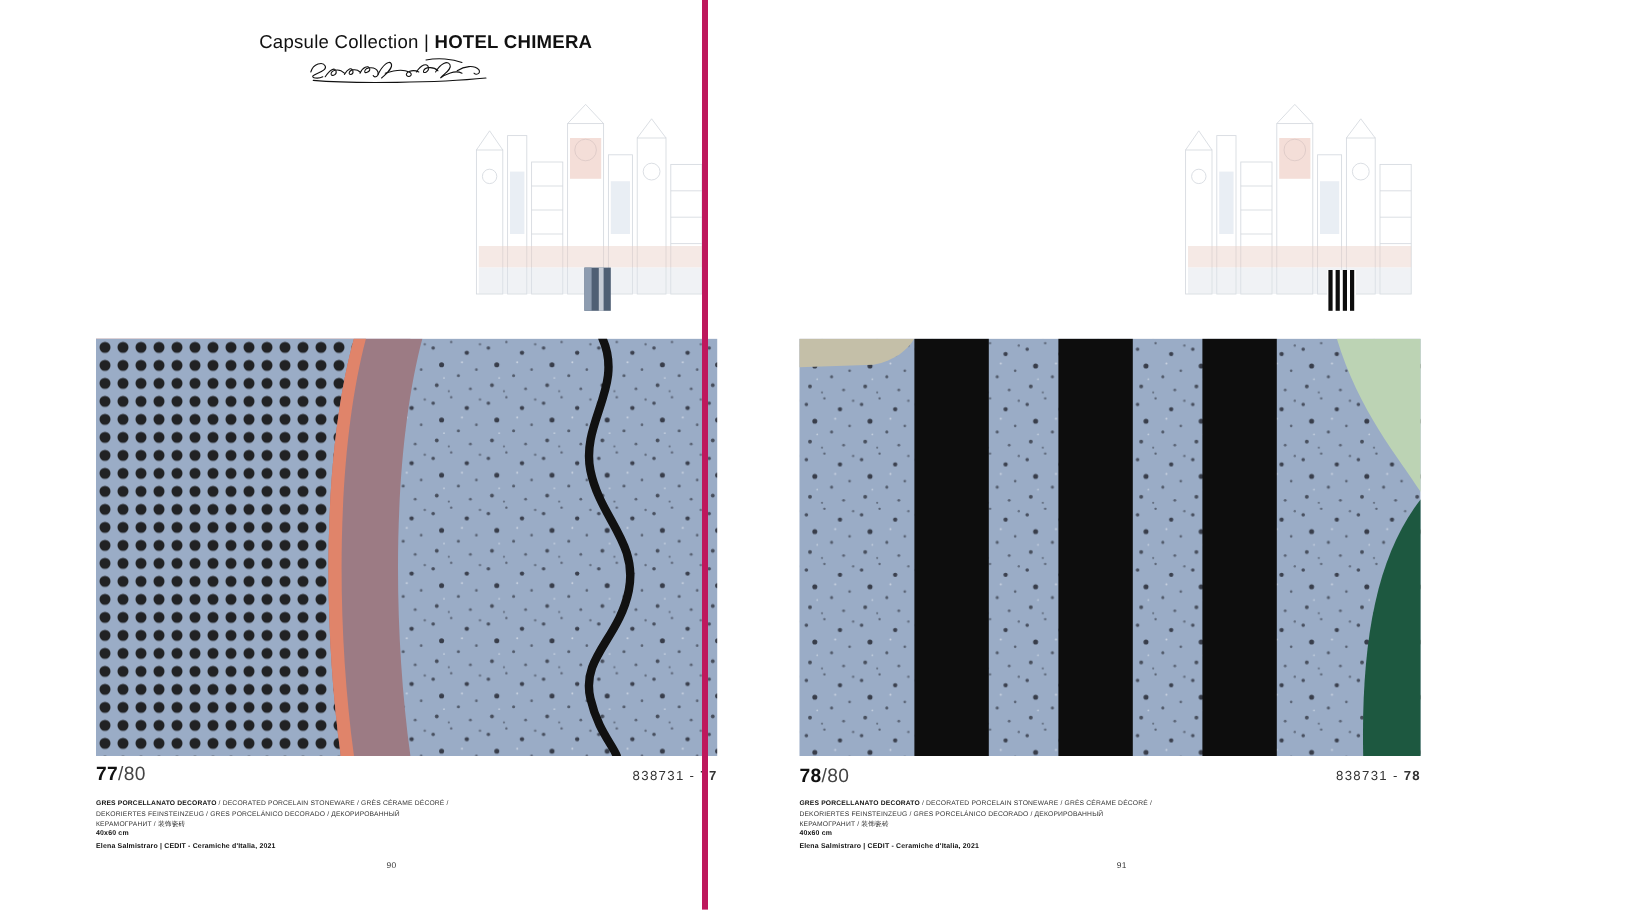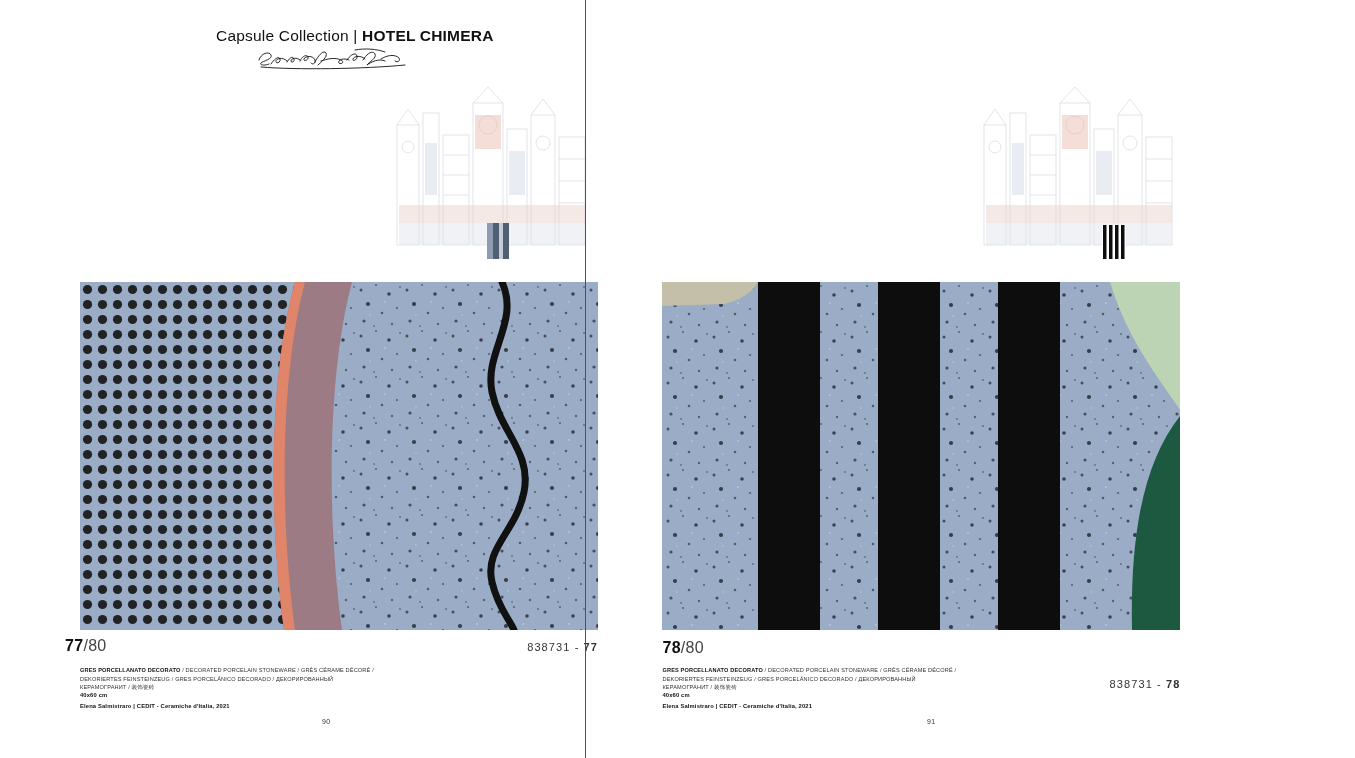--- a/index.html
+++ b/index.html
@@ -6,21 +6,21 @@
   body{
     width:1355px;height:758px;
     background:#ffffff;
     font-family:"Liberation Sans", sans-serif;
     color:#1a1a1a;
     overflow:hidden;
     position:relative;
   }
   .spread{display:flex;width:1170px;height:758px;}
   .page{position:relative;width:677.5px;height:758px;box-sizing:border-box;}
-  .page-right{border-left:1px solid #be185d;}
+  .page-right{border-left:5px solid #be185d;}
 
   
   .hdr-left{position:absolute;left:216px;top:27px;font-size:15.5px;letter-spacing:.2px;color:#111;}
   .hdr-left .bold{font-weight:bold;}
   .signature{position:absolute;left:255px;top:48px;width:165px;height:22px;}
 
   
   .thumb{position:absolute;width:208px;height:178px;overflow:hidden;background:#ffffff;}
   .thumb-l{left:389px;top:85px;}
   .thumb-r{left:1068px;top:85px;}
@@ -134,21 +134,21 @@
         <path d="M0 0 L215 0 C190 90, 188 230, 204 348 L0 348 Z" fill="#9aacc6"></path>
         <rect x="0" y="0" width="215" height="348" fill="url(#dotsL)" opacity=".95" clip-path="none"></rect>
         <path d="M215 0 C190 90, 188 230, 204 348 L262 348 C246 230, 248 90, 272 0 Z" fill="#9c7b84"></path>
         <path d="M215 0 C190 90, 188 230, 204 348 L215 348 C199 230, 201 90, 225 0 Z" fill="#e0846a"></path>
         <g fill="none" stroke="#111111" stroke-width="7" stroke-linecap="round">
           <path d="M422 0 C440 40, 404 70, 412 110 C420 150, 452 170, 444 210 C436 250, 404 266, 412 300 C418 326, 430 338, 434 348"></path>
         </g>
       </svg>
     </div>
 
-    <div class="cap-num" style="left:65px;top:637px;">
+    <div class="cap-num" style="left:80px;top:637px;">
       <span class="n">77</span><span class="tot">/80</span>
     </div>
 
     <div class="cap-code" style="left:398px;top:641px;width:200px;">
       <span>838731 - </span><span class="b">77</span>
     </div>
 
     <div class="cap-desc" style="left:80px;top:666px;">
       <span class="b">GRES PORCELLANATO DECORATO</span><span> / DECORATED PORCELAIN STONEWARE / GRÈS CÉRAME DÉCORÉ / DEKORIERTES FEINSTEINZEUG / GRES PORCELÁNICO DECORADO / ДЕКОРИРОВАННЫЙ КЕРАМОГРАНИТ / 装饰瓷砖</span>
     </div>
@@ -223,21 +223,21 @@
         <rect x="336" y="0" width="62" height="348" fill="#0d0d0d"></rect>
         <path d="M448 0 L518 0 L518 128 C500 100, 466 60, 448 0 Z" fill="#bcd3b4"></path>
         <path d="M518 134 C482 180, 468 250, 470 348 L518 348 Z" fill="#1d5840"></path>
       </svg>
     </div>
 
     <div class="cap-num" style="left:76.5px;top:639px;">
       <span class="n">78</span><span class="tot">/80</span>
     </div>
 
-    <div class="cap-code" style="left:394.5px;top:678px;width:200px;">
+    <div class="cap-code" style="left:394.5px;top:641px;width:200px;">
       <span>838731 - </span><span class="b">78</span>
     </div>
 
     <div class="cap-desc" style="left:76.5px;top:666px;">
       <span class="b">GRES PORCELLANATO DECORATO</span><span> / DECORATED PORCELAIN STONEWARE / GRÈS CÉRAME DÉCORÉ / DEKORIERTES FEINSTEINZEUG / GRES PORCELÁNICO DECORADO / ДЕКОРИРОВАННЫЙ КЕРАМОГРАНИТ / 装饰瓷砖</span>
     </div>
 
     <div class="cap-size" style="left:76.5px;top:692px;">40x60 cm</div>
     <div class="cap-author" style="left:76.5px;top:703px;">Elena Salmistraro | CEDIT - Ceramiche d'Italia, 2021</div>
     <div class="folio" style="left:341px;top:718px;">91</div>

